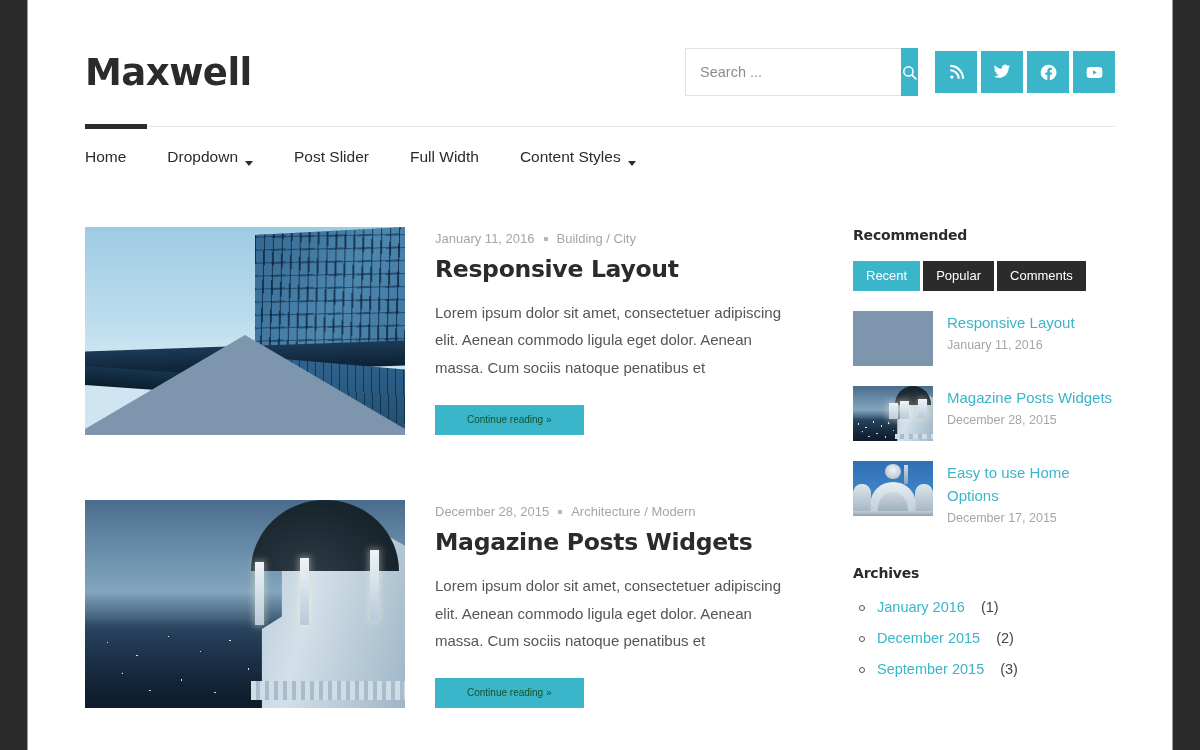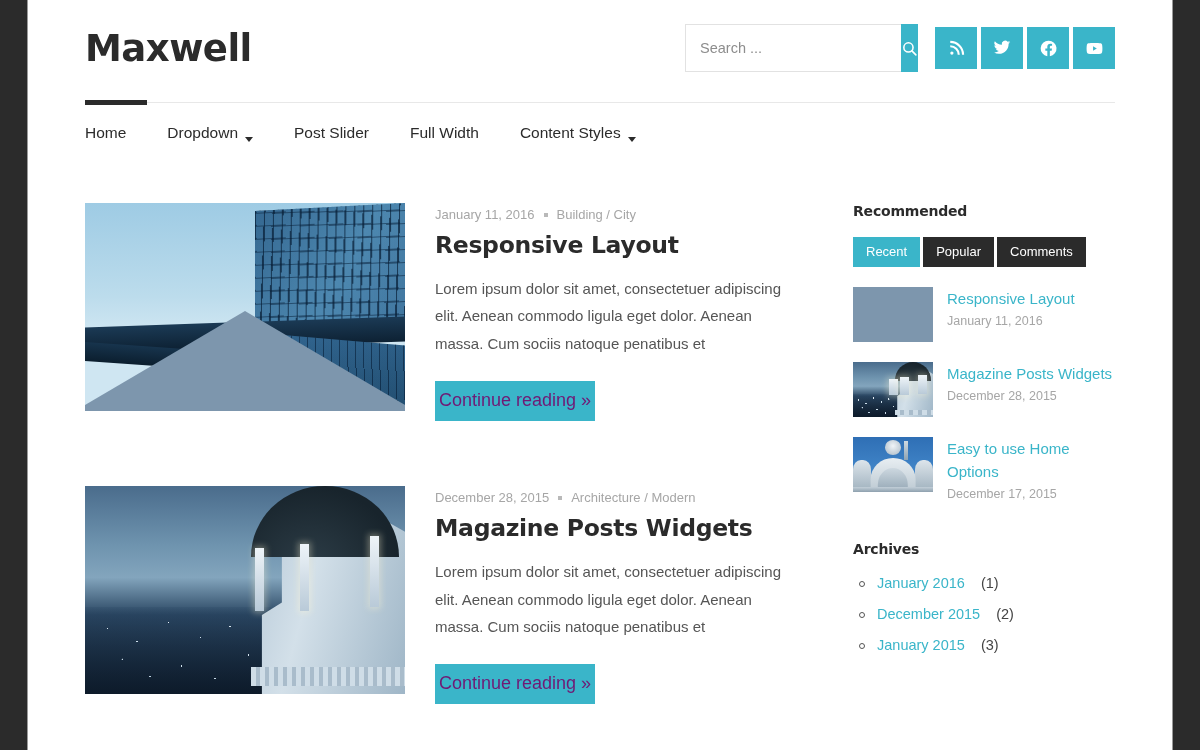--- a/index.html
+++ b/index.html
@@ -39,21 +39,21 @@
     width: 1030px;
     margin: 0 auto;
     padding: 0;
   }
 
   
   .site-header {
     display: flex;
     align-items: center;
     justify-content: space-between;
-    padding-top: 24px;
+    padding-top: 48px;
     padding-bottom: 30px;
   }
 
   .site-title {
     font-family: "DejaVu Sans", sans-serif;
     font-size: 37px;
     font-weight: 700;
     color: #2b2b2b;
     letter-spacing: -0.5px;
     line-height: 1;
@@ -202,23 +202,23 @@
     font-size: 15px;
     line-height: 1.82;
     color: #555;
     max-width: 360px;
     margin-bottom: 24px;
   }
 
   .btn-more {
     display: inline-block;
     background: #3ab5c9;
-    color: #701a75;
-    font-size: 18px;
-    padding: 9px 4px 10px;
+    color: #14532d;
+    font-size: 10px;
+    padding: 9px 32px 10px;
     border: none;
     cursor: pointer;
     font-family: "Liberation Sans", sans-serif;
   }
 
   
   .widget { margin-bottom: 40px; }
   .widget-title {
     font-family: "DejaVu Sans", sans-serif;
     font-size: 14px;
@@ -662,21 +662,21 @@
               <span class="archive-link">January 2016</span>
               <span class="archive-count">(1)</span>
             </li>
             <li class="archive-item">
               <span class="archive-bullet"></span>
               <span class="archive-link">December 2015</span>
               <span class="archive-count">(2)</span>
             </li>
             <li class="archive-item">
               <span class="archive-bullet"></span>
-              <span class="archive-link">January 2015</span>
+              <span class="archive-link">September 2015</span>
               <span class="archive-count">(3)</span>
             </li>
           </ul>
         </section>
 
       </aside>
     </div>
   </div>
 </div>
 

